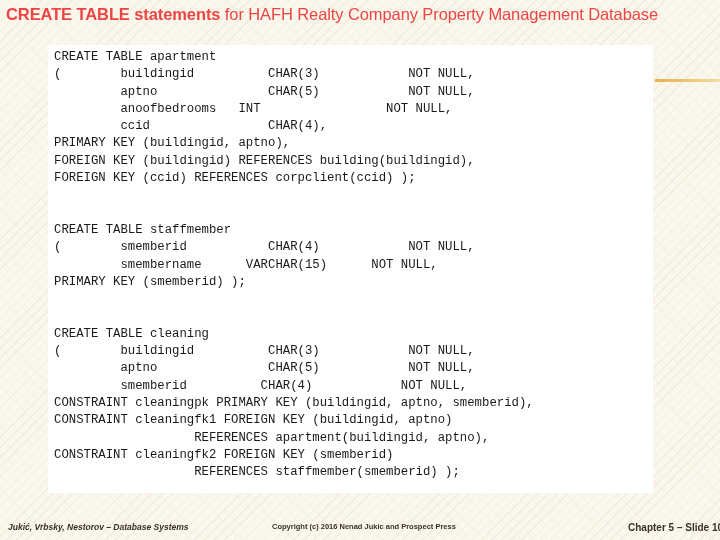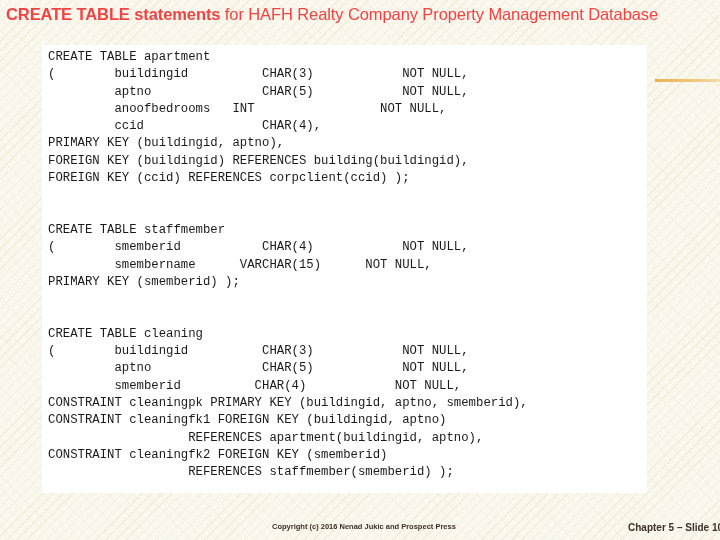--- a/index.html
+++ b/index.html
@@ -64,21 +64,21 @@
     left: 655px;
     top: 79px;
     width: 65px;
     height: 3px;
     background: linear-gradient(to right, #e8b251, #f0cc85 70%, #f4ddac);
   }
 
   
   #code-panel {
     position: absolute;
-    left: 42px;
+    left: 48px;
     top: 45px;
     width: 605px;
     height: 448px;
     background: #ffffff;
   }
   #code-text {
     position: absolute;
     left: 6px;
     top: 4px;
     margin: 0;
@@ -156,17 +156,18 @@
          aptno               CHAR(5)            NOT NULL,
          smemberid          CHAR(4)            NOT NULL,
 CONSTRAINT cleaningpk PRIMARY KEY (buildingid, aptno, smemberid),
 CONSTRAINT cleaningfk1 FOREIGN KEY (buildingid, aptno)
                    REFERENCES apartment(buildingid, aptno),
 CONSTRAINT cleaningfk2 FOREIGN KEY (smemberid)
                    REFERENCES staffmember(smemberid) );</pre>
   </div>
 
   <div id="footer">
+    <div class="footer-cell" id="footer-left">Jukić, Vrbsky, Nestorov – Database Systems</div>
     <div class="footer-cell" id="footer-center">Copyright (c) 2016 Nenad Jukic and Prospect Press</div>
     <div class="footer-cell" id="footer-right">Chapter 5 – Slide  106</div>
   </div>
 
 </div>
 
 </body></html>

